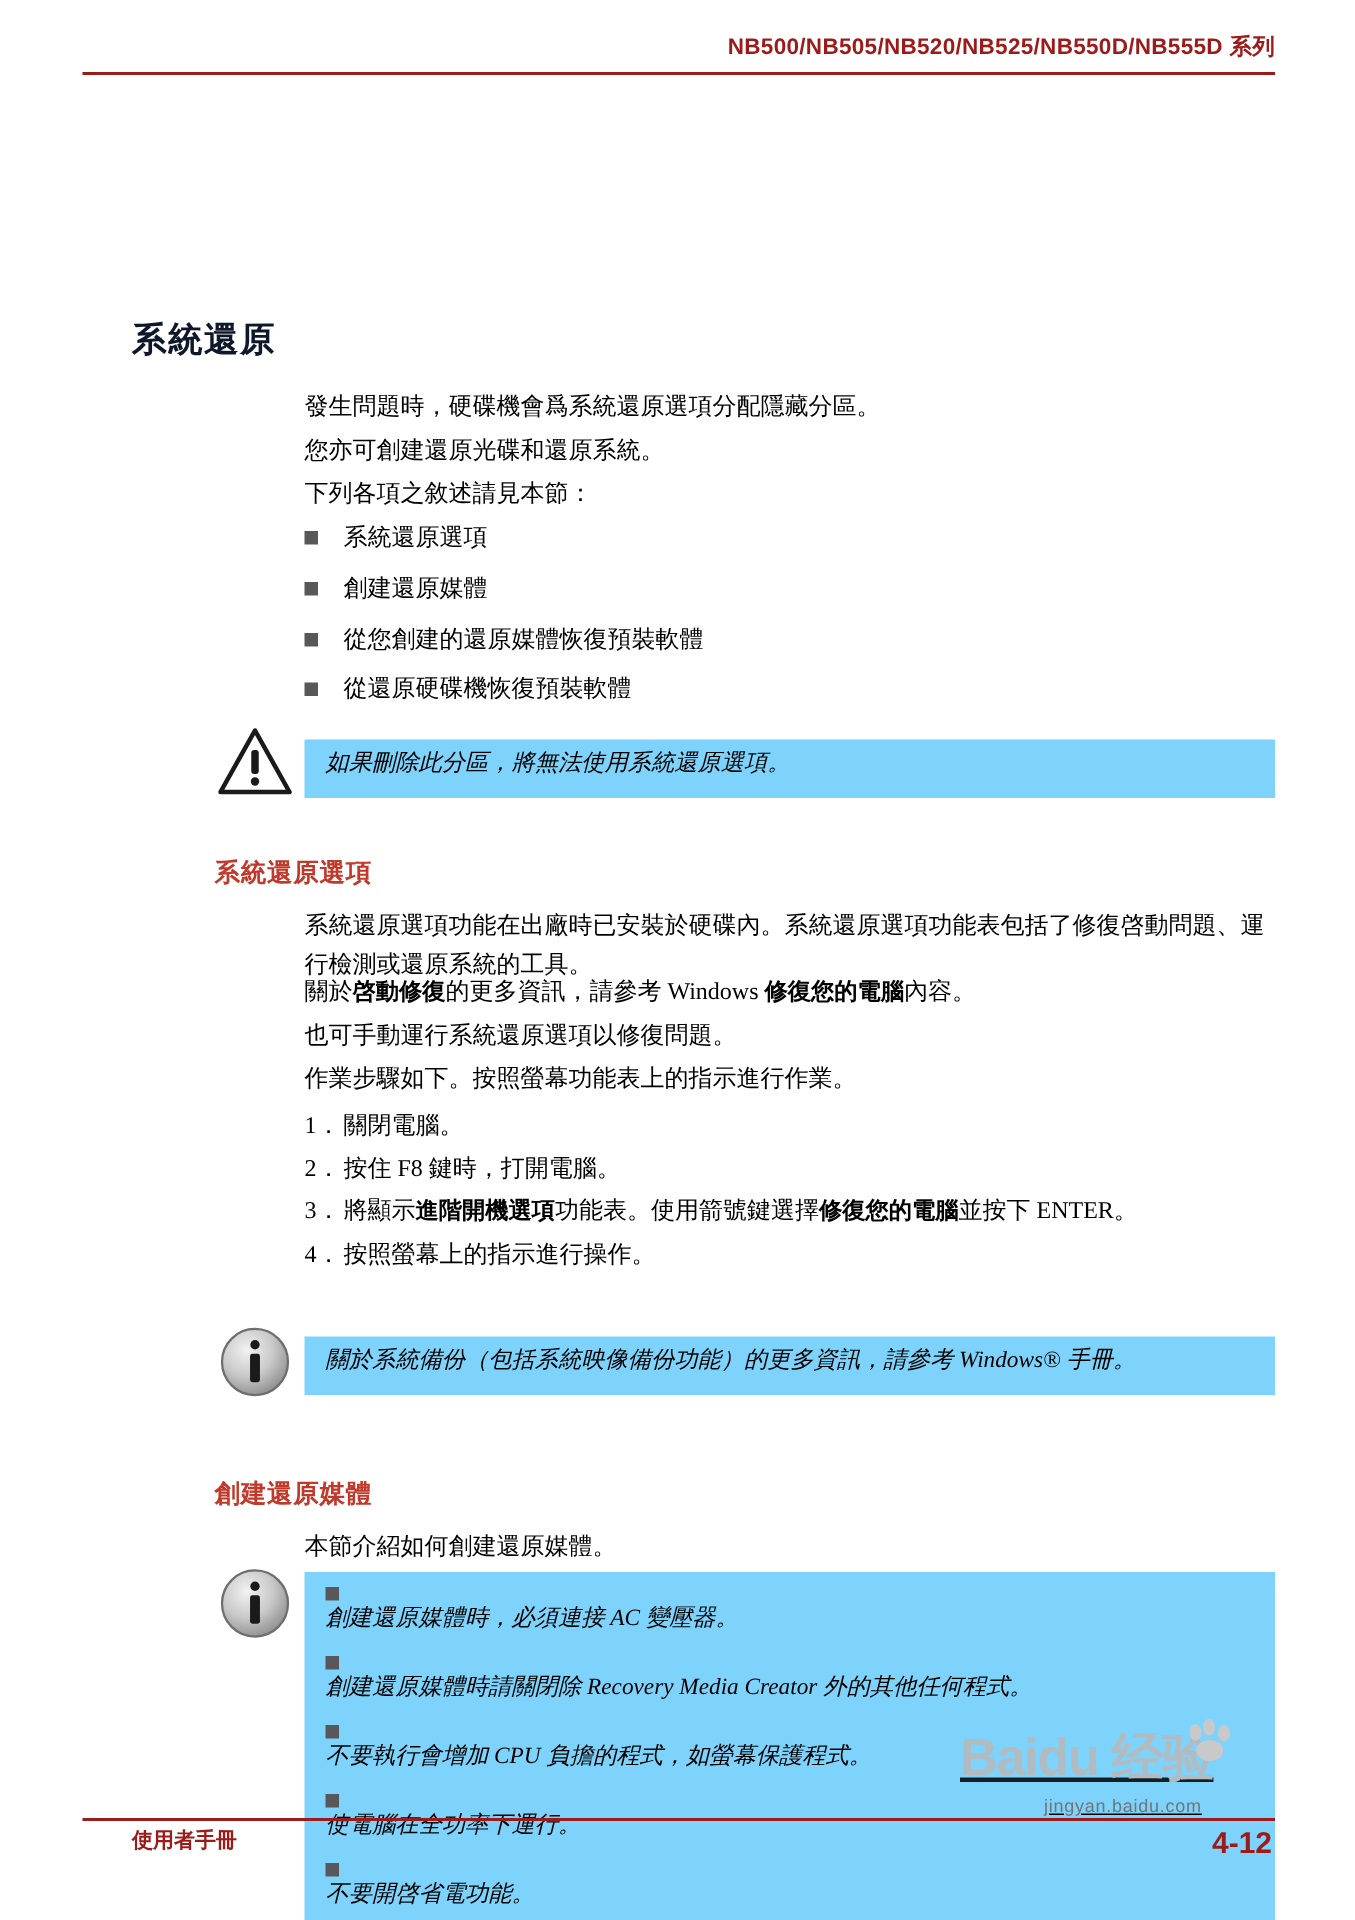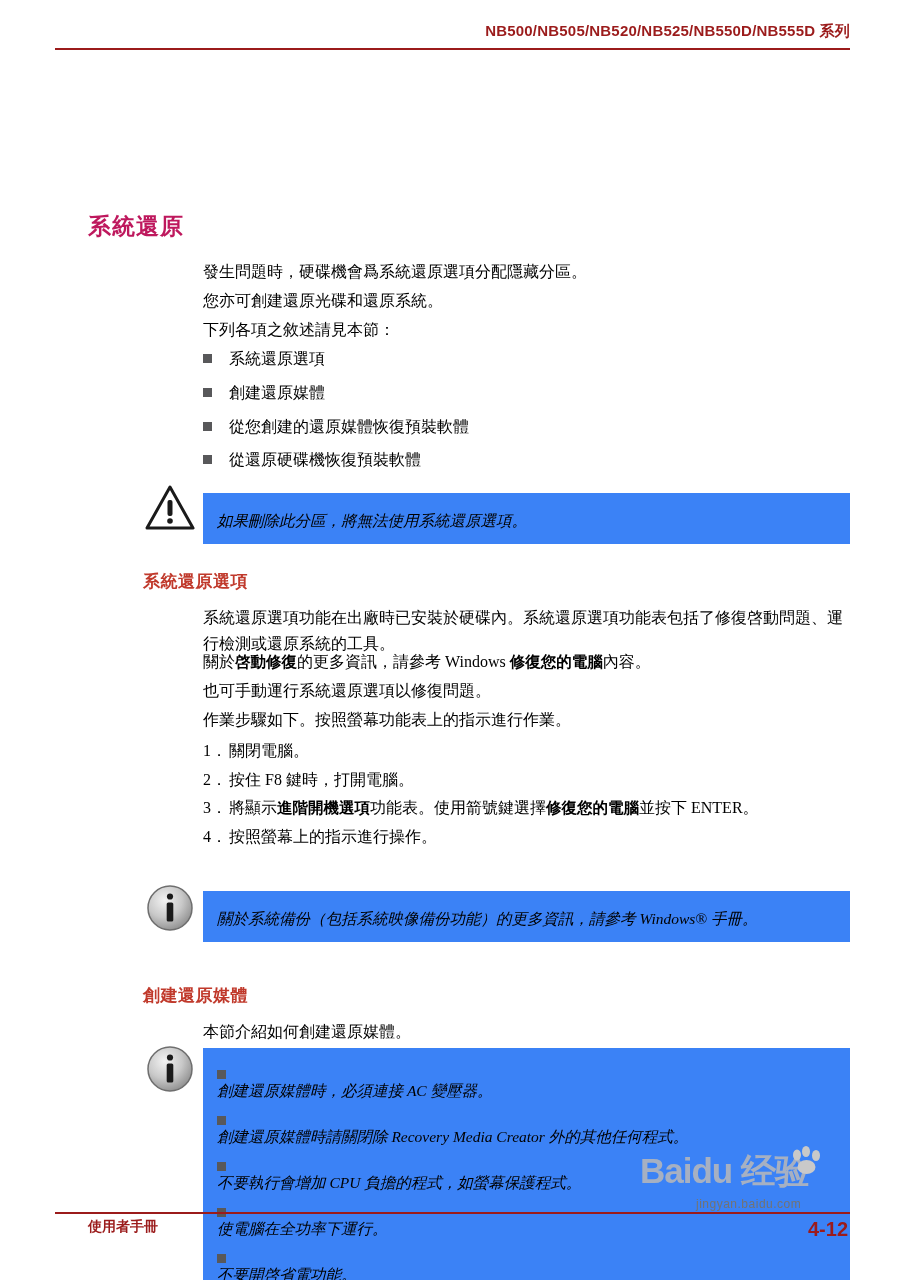--- a/index.html
+++ b/index.html
@@ -68,21 +68,21 @@
   }
   .tbl .c2 { font-size: 15.5px; }
 
   
   .h1 {
     position: absolute;
     left: 88px;
     font-family: "Liberation Sans", sans-serif;
     font-weight: bold;
     font-size: 23px;
-    color: #be185d;
+    color: #0f172a;
     letter-spacing: 1px;
   }
   .h2 {
     position: absolute;
     left: 143px;
     font-family: "Liberation Sans", sans-serif;
     font-weight: bold;
     font-size: 17px;
     color: #c0392b;
     letter-spacing: .5px;
@@ -126,25 +126,25 @@
   }
   .num-row { display: flex; align-items: flex-start; margin-bottom: 3px; }
   .num-lbl { width: 26px; flex: 0 0 auto; }
   .num-txt { flex: 1 1 auto; }
 
   
   .notebox {
     position: absolute;
     left: 203px;
     width: 647px;
-    background: #3b82f6;
+    background: #7dd3fc;
     font-style: italic;
     font-size: 15.5px;
     line-height: 1.55;
-    padding: 16px 12px 11px 14px;
+    padding: 4px 12px 11px 14px;
     box-sizing: border-box;
   }
   .noteicon {
     position: absolute;
     width: 52px;
     height: 52px;
   }
   .noteicon svg { display: block; }
 
   .notebox .nb-row {
@@ -190,20 +190,21 @@
   }
 
   
   .wm {
     position: absolute;
     left: 640px;
     top: 1148px;
     width: 250px;
     height: 62px;
     pointer-events: none;
+    text-decoration: underline;
   }
   .wm-main {
     font-family: "Liberation Sans", sans-serif;
     font-weight: bold;
     font-size: 35px;
     color: #b9b9b9;
     letter-spacing: -1px;
     opacity: .85;
   }
   .wm-sub {

